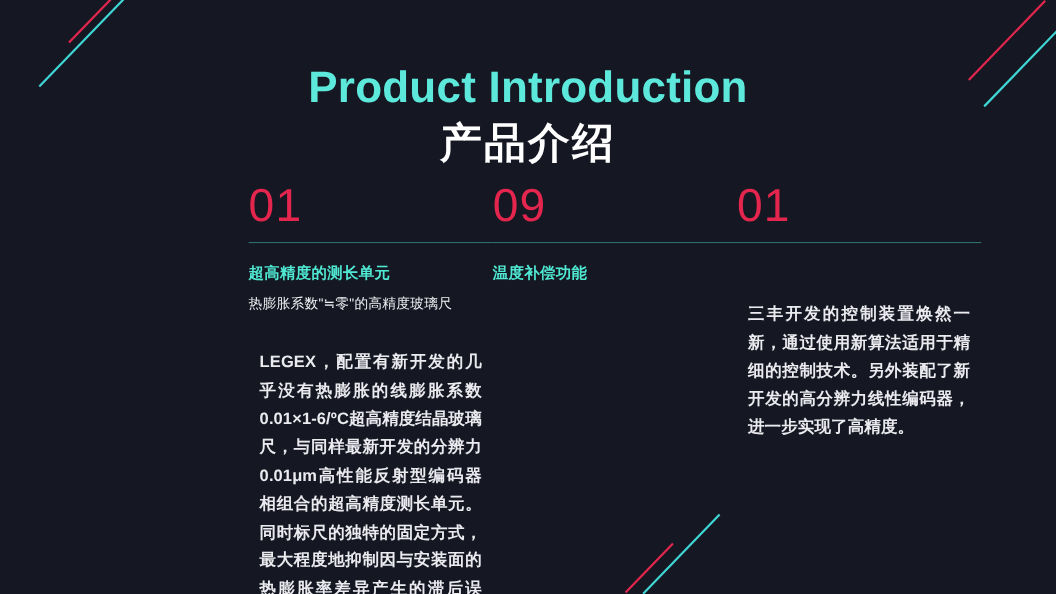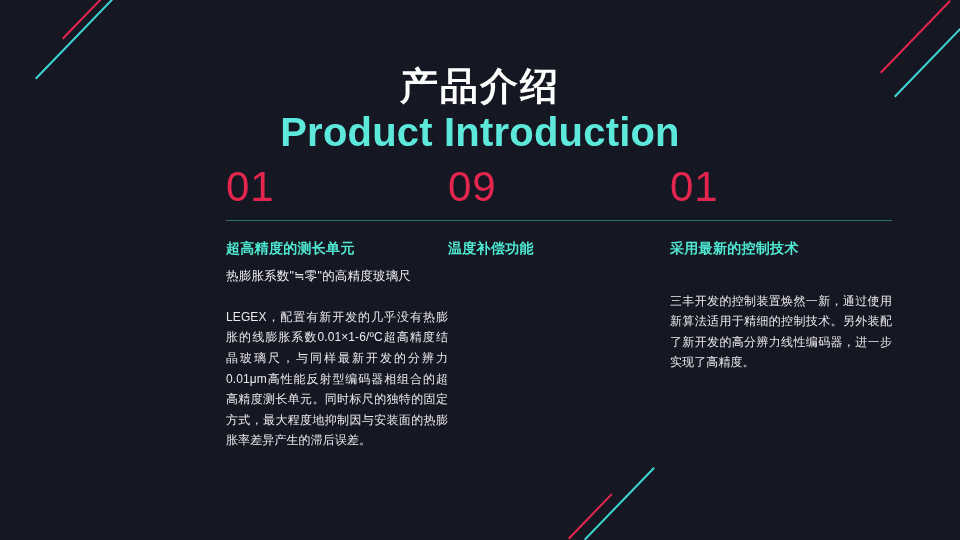--- a/index.html
+++ b/index.html
@@ -107,47 +107,47 @@
   .col-subtitle {
     font-size: 12.5px;
     font-weight: 400;
     color: #F0F0F4;
     line-height: 1.45;
     margin: 0;
     letter-spacing: 0.2px;
   }
   .col-subtitle:empty { display: none; }
   .col-body {
-    font-size: 12px;
-    font-weight: 400;
+    font-size: 15px;
+    font-weight: 700;
     color: #EAEAEF;
     line-height: 1.72;
     letter-spacing: 0.1px;
-    margin: 0;
+    margin: 10px;
     text-align: justify;
     text-justify: inter-ideograph;
   }
   .col-body-spacer { height: 22px; }
   .col.no-sub .col-body-spacer { height: 24px; }
 </style>
 </head>
 <body>
 
 <div id="slide">
 
   <div class="deco deco-red  d-tl-red"></div>
   <div class="deco deco-cyan d-tl-cyan"></div>
   <div class="deco deco-red  d-tr-red"></div>
   <div class="deco deco-cyan d-tr-cyan"></div>
   <div class="deco deco-red  d-bc-red"></div>
   <div class="deco deco-cyan d-bc-cyan"></div>
 
   <div id="title-block">
+    <div id="title-en">Product Introduction</div>
     <div id="title-zh">产品介绍</div>
-    <div id="title-en">Product Introduction</div>
   </div>
 
   <div id="columns">
 
     <div class="col">
       <div class="col-number">01</div>
       <div class="col-divider"></div>
       <div class="col-heading">超高精度的测长单元</div>
       <div class="col-subtitle">热膨胀系数"≒零"的高精度玻璃尺</div>
       <div class="col-body-spacer"></div>
@@ -157,20 +157,19 @@
     <div class="col">
       <div class="col-number">09</div>
       <div class="col-divider"></div>
       <div class="col-heading">温度补偿功能</div>
       <div class="col-body-spacer"></div>
     </div>
 
     <div class="col no-sub">
       <div class="col-number">01</div>
       <div class="col-divider"></div>
-      <div class="col-heading">采用最新的控制技术</div>
 
       <div class="col-body-spacer"></div>
       <div class="col-body">三丰开发的控制装置焕然一新，通过使用新算法适用于精细的控制技术。另外装配了新开发的高分辨力线性编码器，进一步实现了高精度。</div>
     </div>
 
   </div>
 </div>
 
 </body></html>

